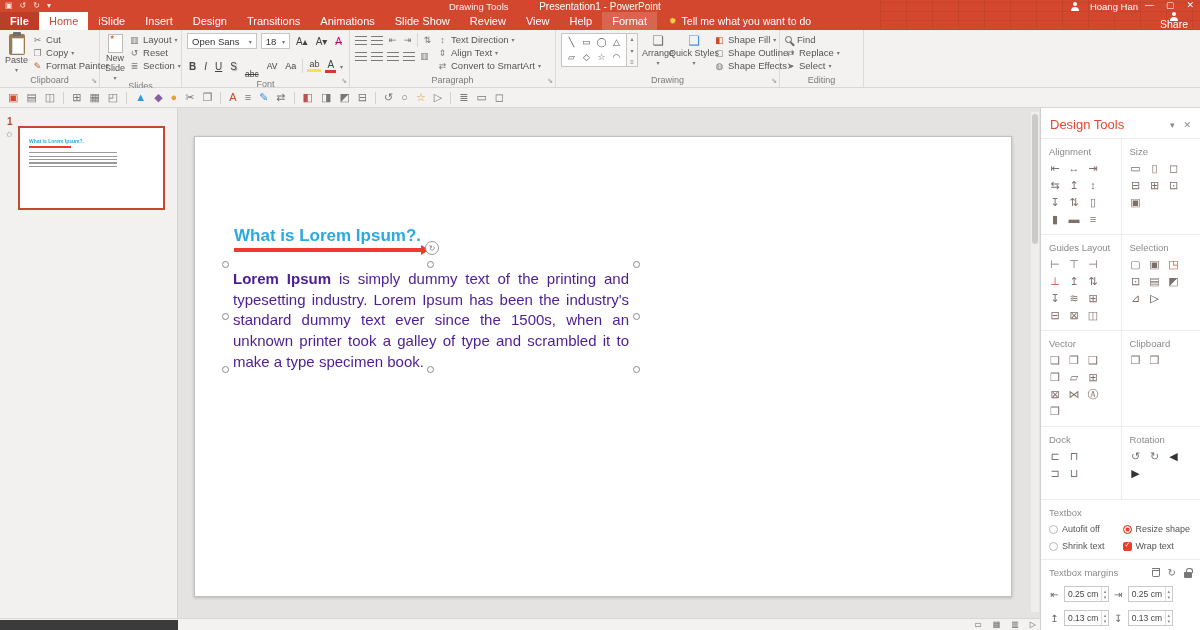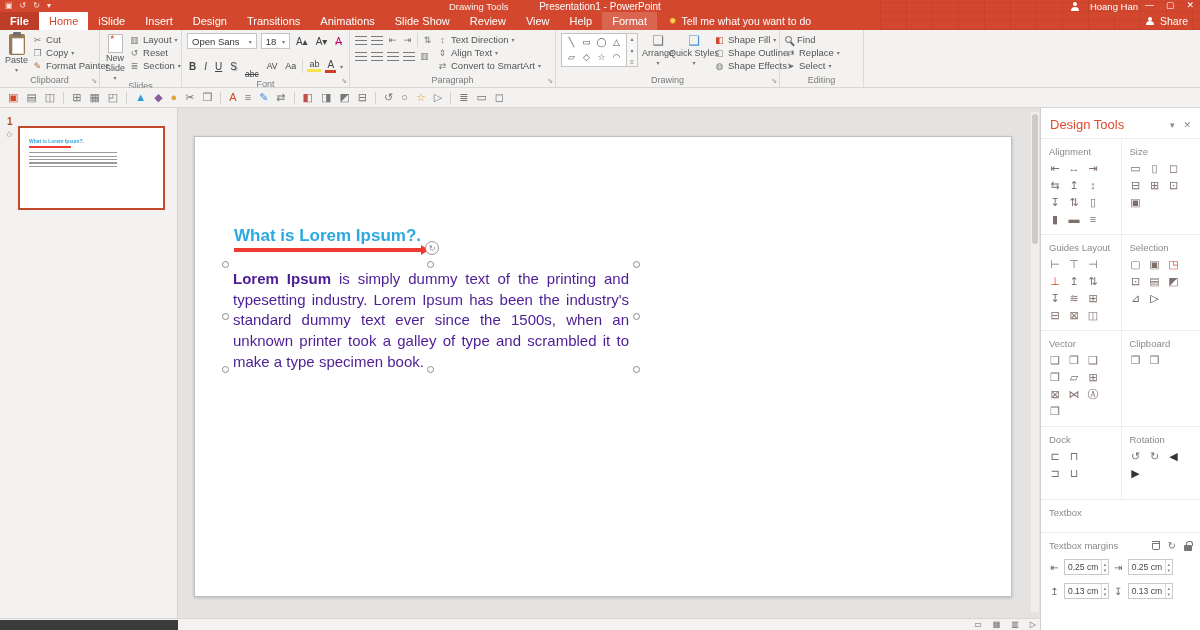--- a/index.html
+++ b/index.html
@@ -23,21 +23,21 @@
   .avatar::before { content:""; position:absolute; left:2.5px; top:0; width:4px; height:4px; border-radius:50%; background:#fff; }
   .avatar::after { content:""; position:absolute; left:0.5px; top:4.5px; width:8px; height:4px; border-radius:4px 4px 0 0; background:#fff; }
 
   .tabs-row { position:absolute; left:0; top:12px; width:1200px; height:18px; display:flex; align-items:stretch; font-size:11px; z-index:2; }
   .tab { padding:0 10px; display:flex; align-items:center; cursor:pointer; white-space:nowrap; }
   .tab.file { background:#BE3D26; font-weight:bold; }
   .tab.active { background:#ffffff; color:#D2472E; }
   .tab.ctx { background:rgba(255,255,255,.16); }
   .tellme { display:flex; align-items:center; gap:5px; padding:0 12px; font-size:10.5px; white-space:nowrap; }
   .bulb { color:#ffd24a; font-size:9px; }
-  .share { margin-left:auto; display:flex; align-items:center; gap:5px; padding:0 12px; font-size:10.5px; }
+  .share { margin-left:auto; display:flex; align-items:center; gap:5px; padding:0 12px; font-size:10.5px;flex-direction:column; }
 
   
   .ribbon { position:absolute; left:0; top:30px; width:1200px; height:58px; background:#f3f2f1; border-bottom:1px solid #d8d7d6; display:flex; color:#555; }
   .rgroup { position:relative; display:flex; flex-direction:column; border-right:1px solid #dcdbda; padding:3px 5px 0; }
   .rg-body { flex:1; display:flex; align-items:flex-start; gap:4px; }
   .rg-label { height:14px; font-size:9px; color:#7a7a7a; display:flex; align-items:center; justify-content:center; }
   .dlg { position:absolute; right:2px; bottom:2px; font-size:7px; color:#8a8a8a; cursor:pointer; }
   .bigbtn { display:flex; flex-direction:column; align-items:center; gap:1px; font-size:9px; color:#555; width:40px; text-align:center; cursor:pointer; line-height:1.1; padding-top:1px; }
   .minicol { display:flex; flex-direction:column; gap:2px; padding-top:1px; }
   .smallbtn, .labbtn { display:flex; align-items:center; gap:3px; font-size:9.5px; color:#555; cursor:pointer; white-space:nowrap; }
@@ -569,20 +569,38 @@
             <span class="dt-icon">↺</span>
             <span class="dt-icon">↻</span>
             <span class="dt-icon" style="color: rgb(51, 51, 51);">◀</span>
             <span class="dt-icon" style="color: rgb(51, 51, 51);">▶</span>
           </div>
       </div>
     </div>
 
     <div class="dt-textbox">
       <span class="dt-sec-title">Textbox</span>
+      <div class="opt-grid">
+        <div class="opt radio unchecked">
+          <span class="ctrl"></span>
+          <span>Autofit off</span>
+        </div>
+        <div class="opt radio checked">
+          <span class="ctrl"></span>
+          <span>Resize shape</span>
+        </div>
+        <div class="opt radio unchecked">
+          <span class="ctrl"></span>
+          <span>Shrink text</span>
+        </div>
+        <div class="opt checkbox checked">
+          <span class="ctrl"></span>
+          <span>Wrap text</span>
+        </div>
+      </div>
     </div>
 
     <div class="dt-margins">
       <div class="dt-m-head">
         <span class="dt-sec-title">Textbox margins</span>
         <span class="mh-icons">
           <span class="i-trash"></span>
           <span>↻</span>
           <span class="i-lock"></span>
         </span>

